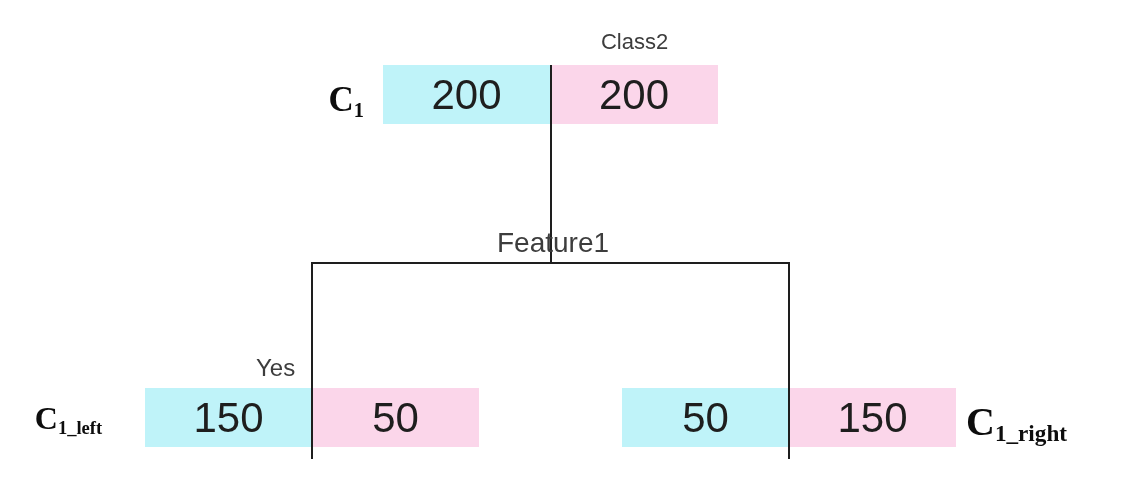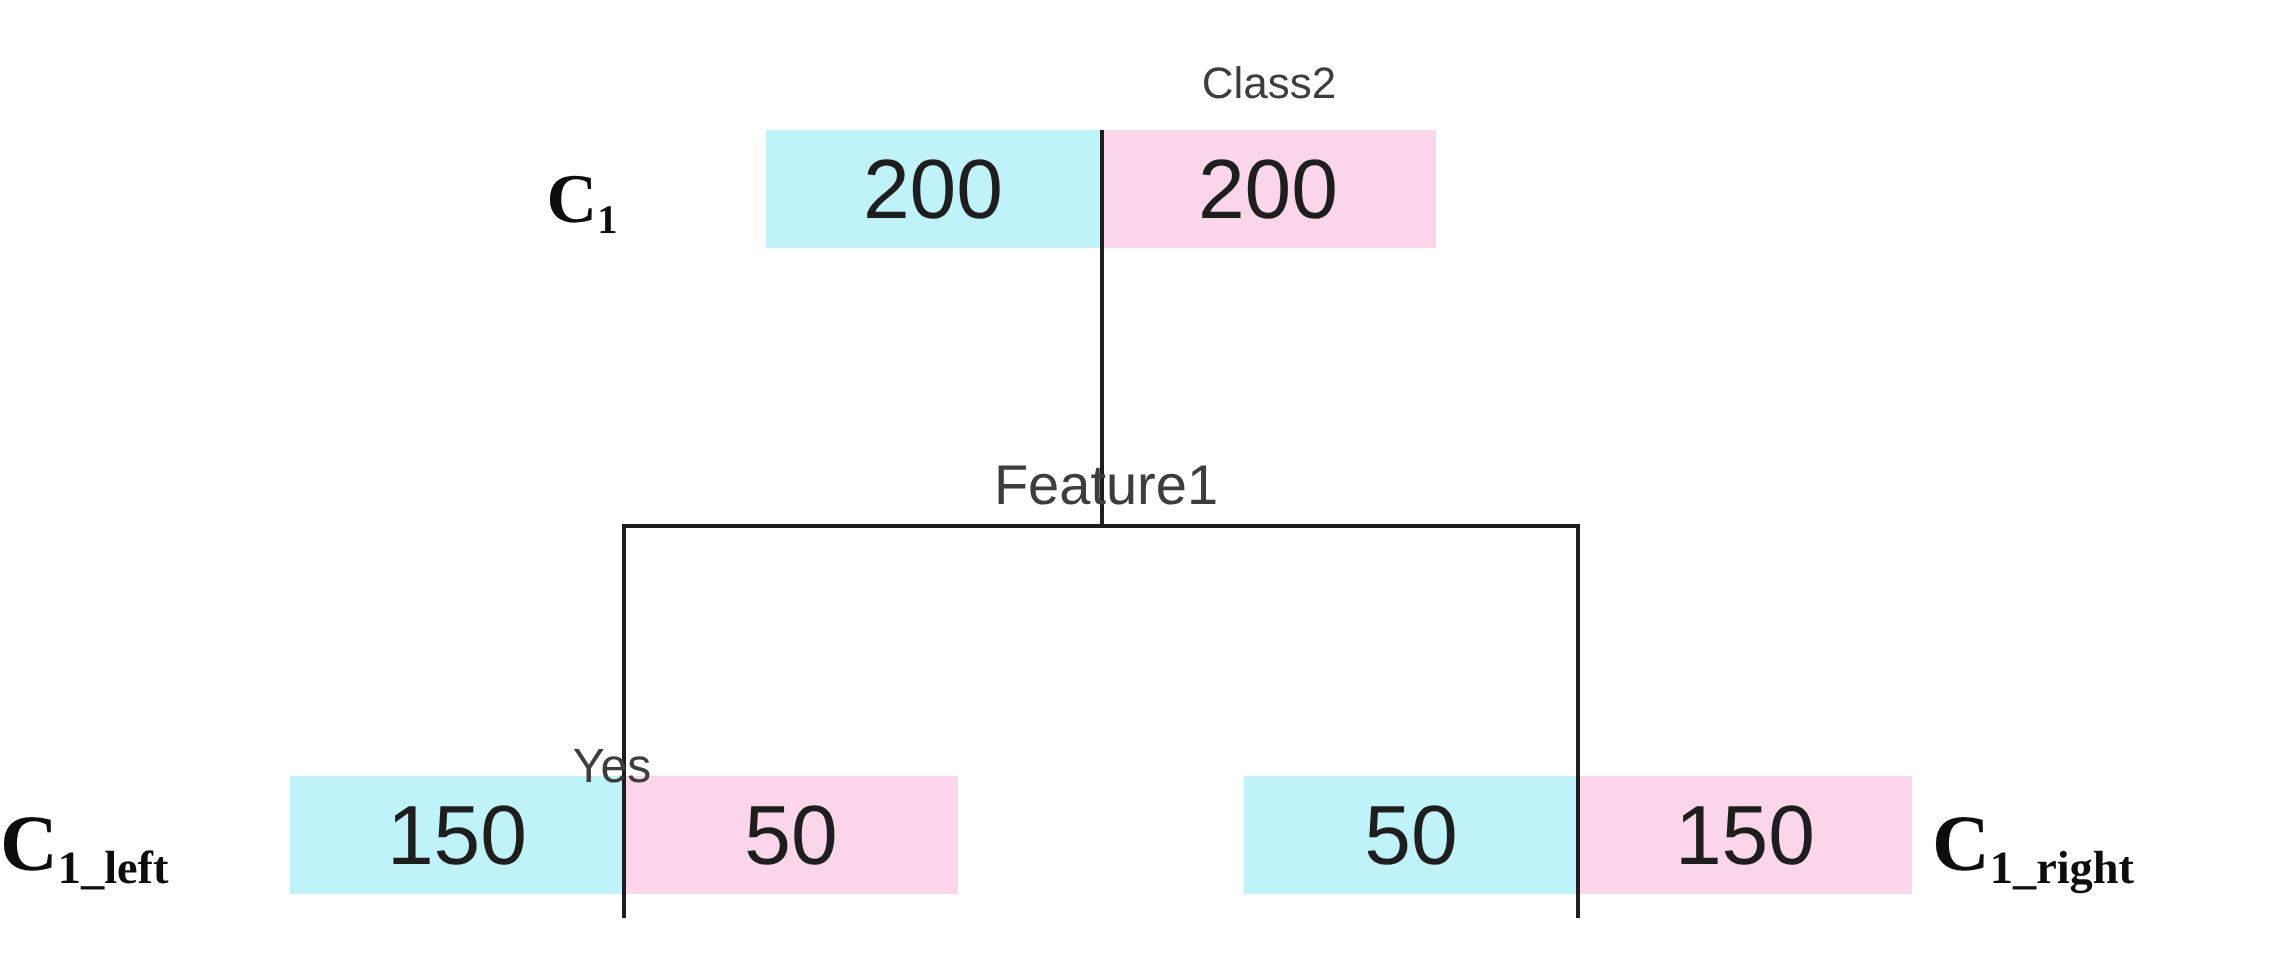--- a/index.html
+++ b/index.html
@@ -61,23 +61,21 @@
     left: 453px;
     top: 227px;
     width: 200px;
     text-align: center;
     font-size: 28px;
   }
   .yes {
     left: 256px;
     top: 354px;
     width: 100px;
-    text-align: center;
     font-size: 24px;
-    margin-top: 16px;
   }
   .no {
     left: 742px;
     top: 354px;
     width: 100px;
     text-align: center;
     font-size: 24px;
   }
   .node-label {
     position: absolute;
@@ -90,29 +88,29 @@
   }
   .node-label .sub {
     font-size: 0.58em;
     vertical-align: -0.28em;
     font-weight: bold;
   }
   .root-label {
     left: 218px;
     top: 82px;
     width: 146px;
-    text-align: center;
+    text-align: right;
     font-size: 35px;
   }
   .left-label {
     left: 0px;
     top: 402px;
     width: 137px;
-    text-align: left;
-    font-size: 40px;
+    text-align: center;
+    font-size: 32px;
   }
   .right-label {
     left: 966px;
     top: 402px;
     width: 190px;
     text-align: left;
     font-size: 40px;
   }
 </style>
 </head>

